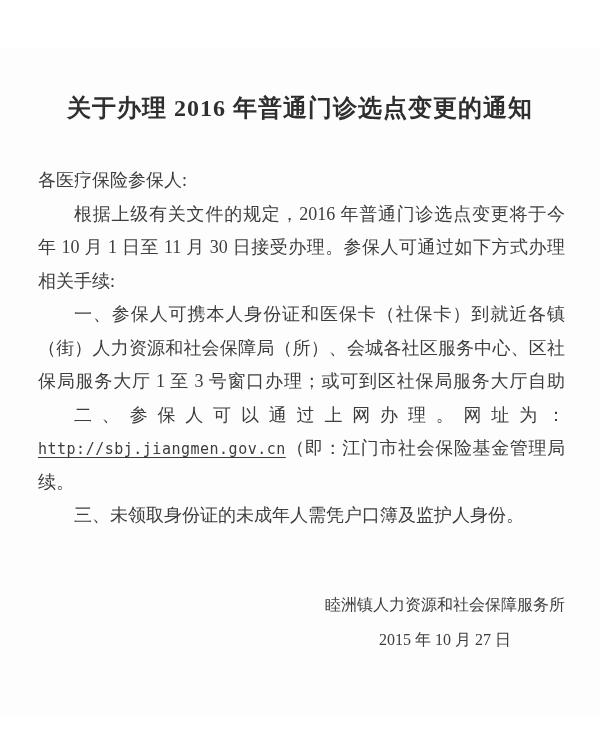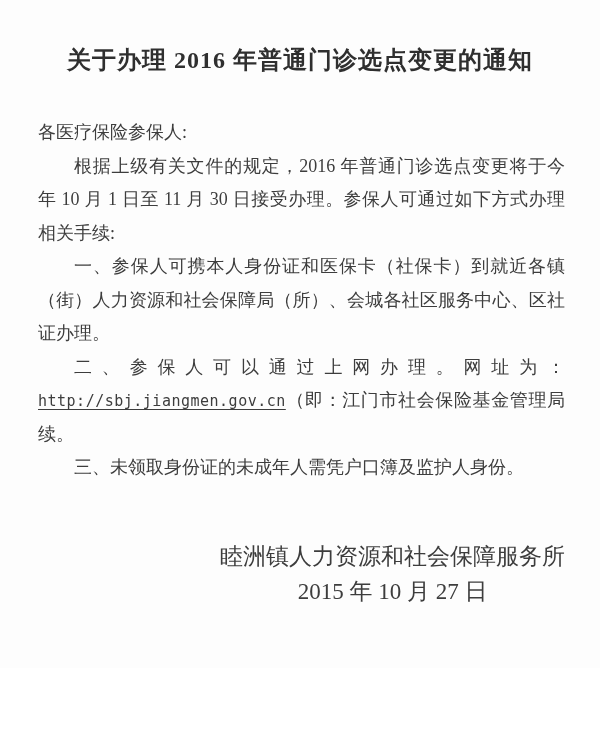--- a/index.html
+++ b/index.html
@@ -5,20 +5,21 @@
   html, body { margin: 0; padding: 0; }
   .page {
     position: relative;
     width: 600px;
     height: 668px;
     background: #fdfdfd;
     overflow: hidden;
     font-family: "Liberation Serif", "DejaVu Serif", serif;
     color: #3d3d3d;
     box-sizing: border-box;
+    margin-top: 48px;
   }
   .title {
     margin: 42px 30px 0 30px;
     text-align: center;
     font-size: 24px;
     line-height: 36px;
     font-weight: 700;
     color: #2f2f2f;
     letter-spacing: 1px;
   }
@@ -45,21 +46,21 @@
     text-decoration: underline;
     text-underline-offset: 3px;
   }
   .signature {
     display: flex;
     justify-content: flex-end;
     margin: 54px 35px 0 0;
   }
   .sig-inner p {
     margin: 0;
-    font-size: 23px;
+    font-size: 16px;
     line-height: 35px;
     color: #3d3d3d;
   }
   .sig-date { text-align: center; }
 </style>
 </head>
 <body>
 
 <div class="page">
 
@@ -67,21 +68,21 @@
 
   <div class="body-block">
     <p class="line">各医疗保险参保人:</p>
 
     <p class="line j indent">根据上级有关文件的规定，2016 年普通门诊选点变更将于今</p>
     <p class="line j">年 10 月 1 日至 11 月 30 日接受办理。参保人可通过如下方式办理</p>
     <p class="line">相关手续:</p>
 
     <p class="line j indent">一、参保人可携本人身份证和医保卡（社保卡）到就近各镇</p>
     <p class="line j">（街）人力资源和社会保障局（所）、会城各社区服务中心、区社</p>
-    <p class="line">证办理。</p>
+    <p class="line j">保局服务大厅 1 至 3 号窗口办理；或可到区社保局服务大厅自助</p>
 
     <p class="line j indent">二、参保人可以通过上网办理。网址为：</p>
     <p class="line j"><span class="url">http://sbj.jiangmen.gov.cn</span><span>（即：江门市社会保险基金管理局</span></p>
     <p class="line">续。</p>
 
     <p class="line indent">三、未领取身份证的未成年人需凭户口簿及监护人身份。</p>
   </div>
 
   <div class="signature">
     <div class="sig-inner">

